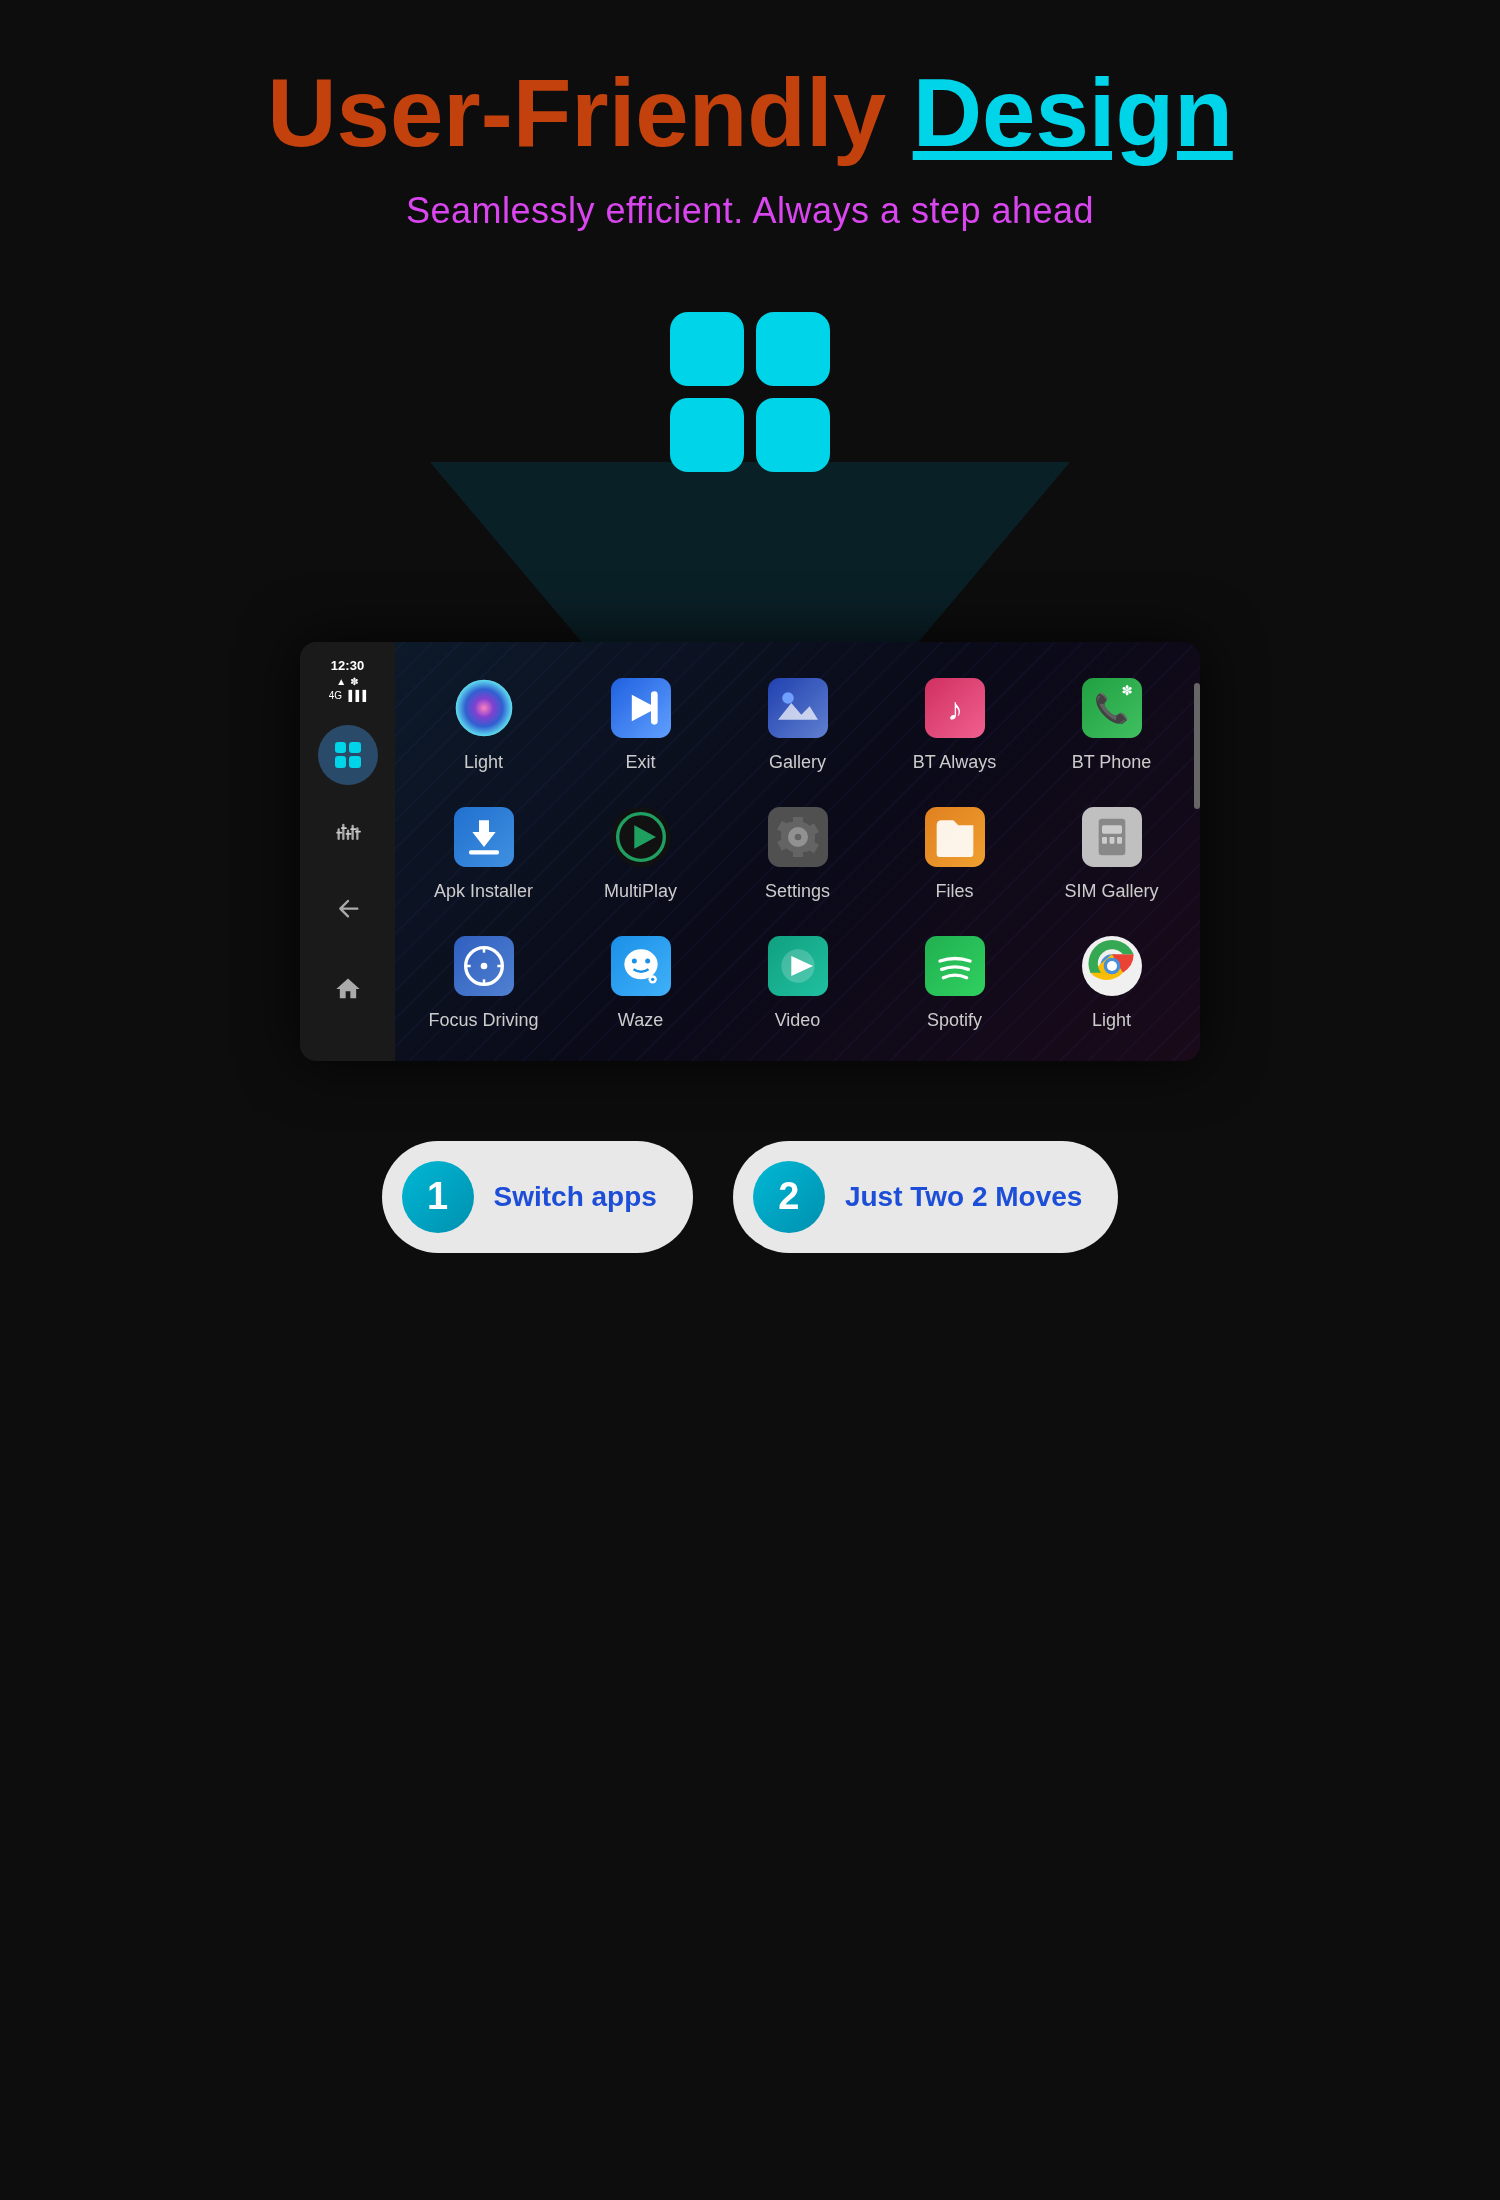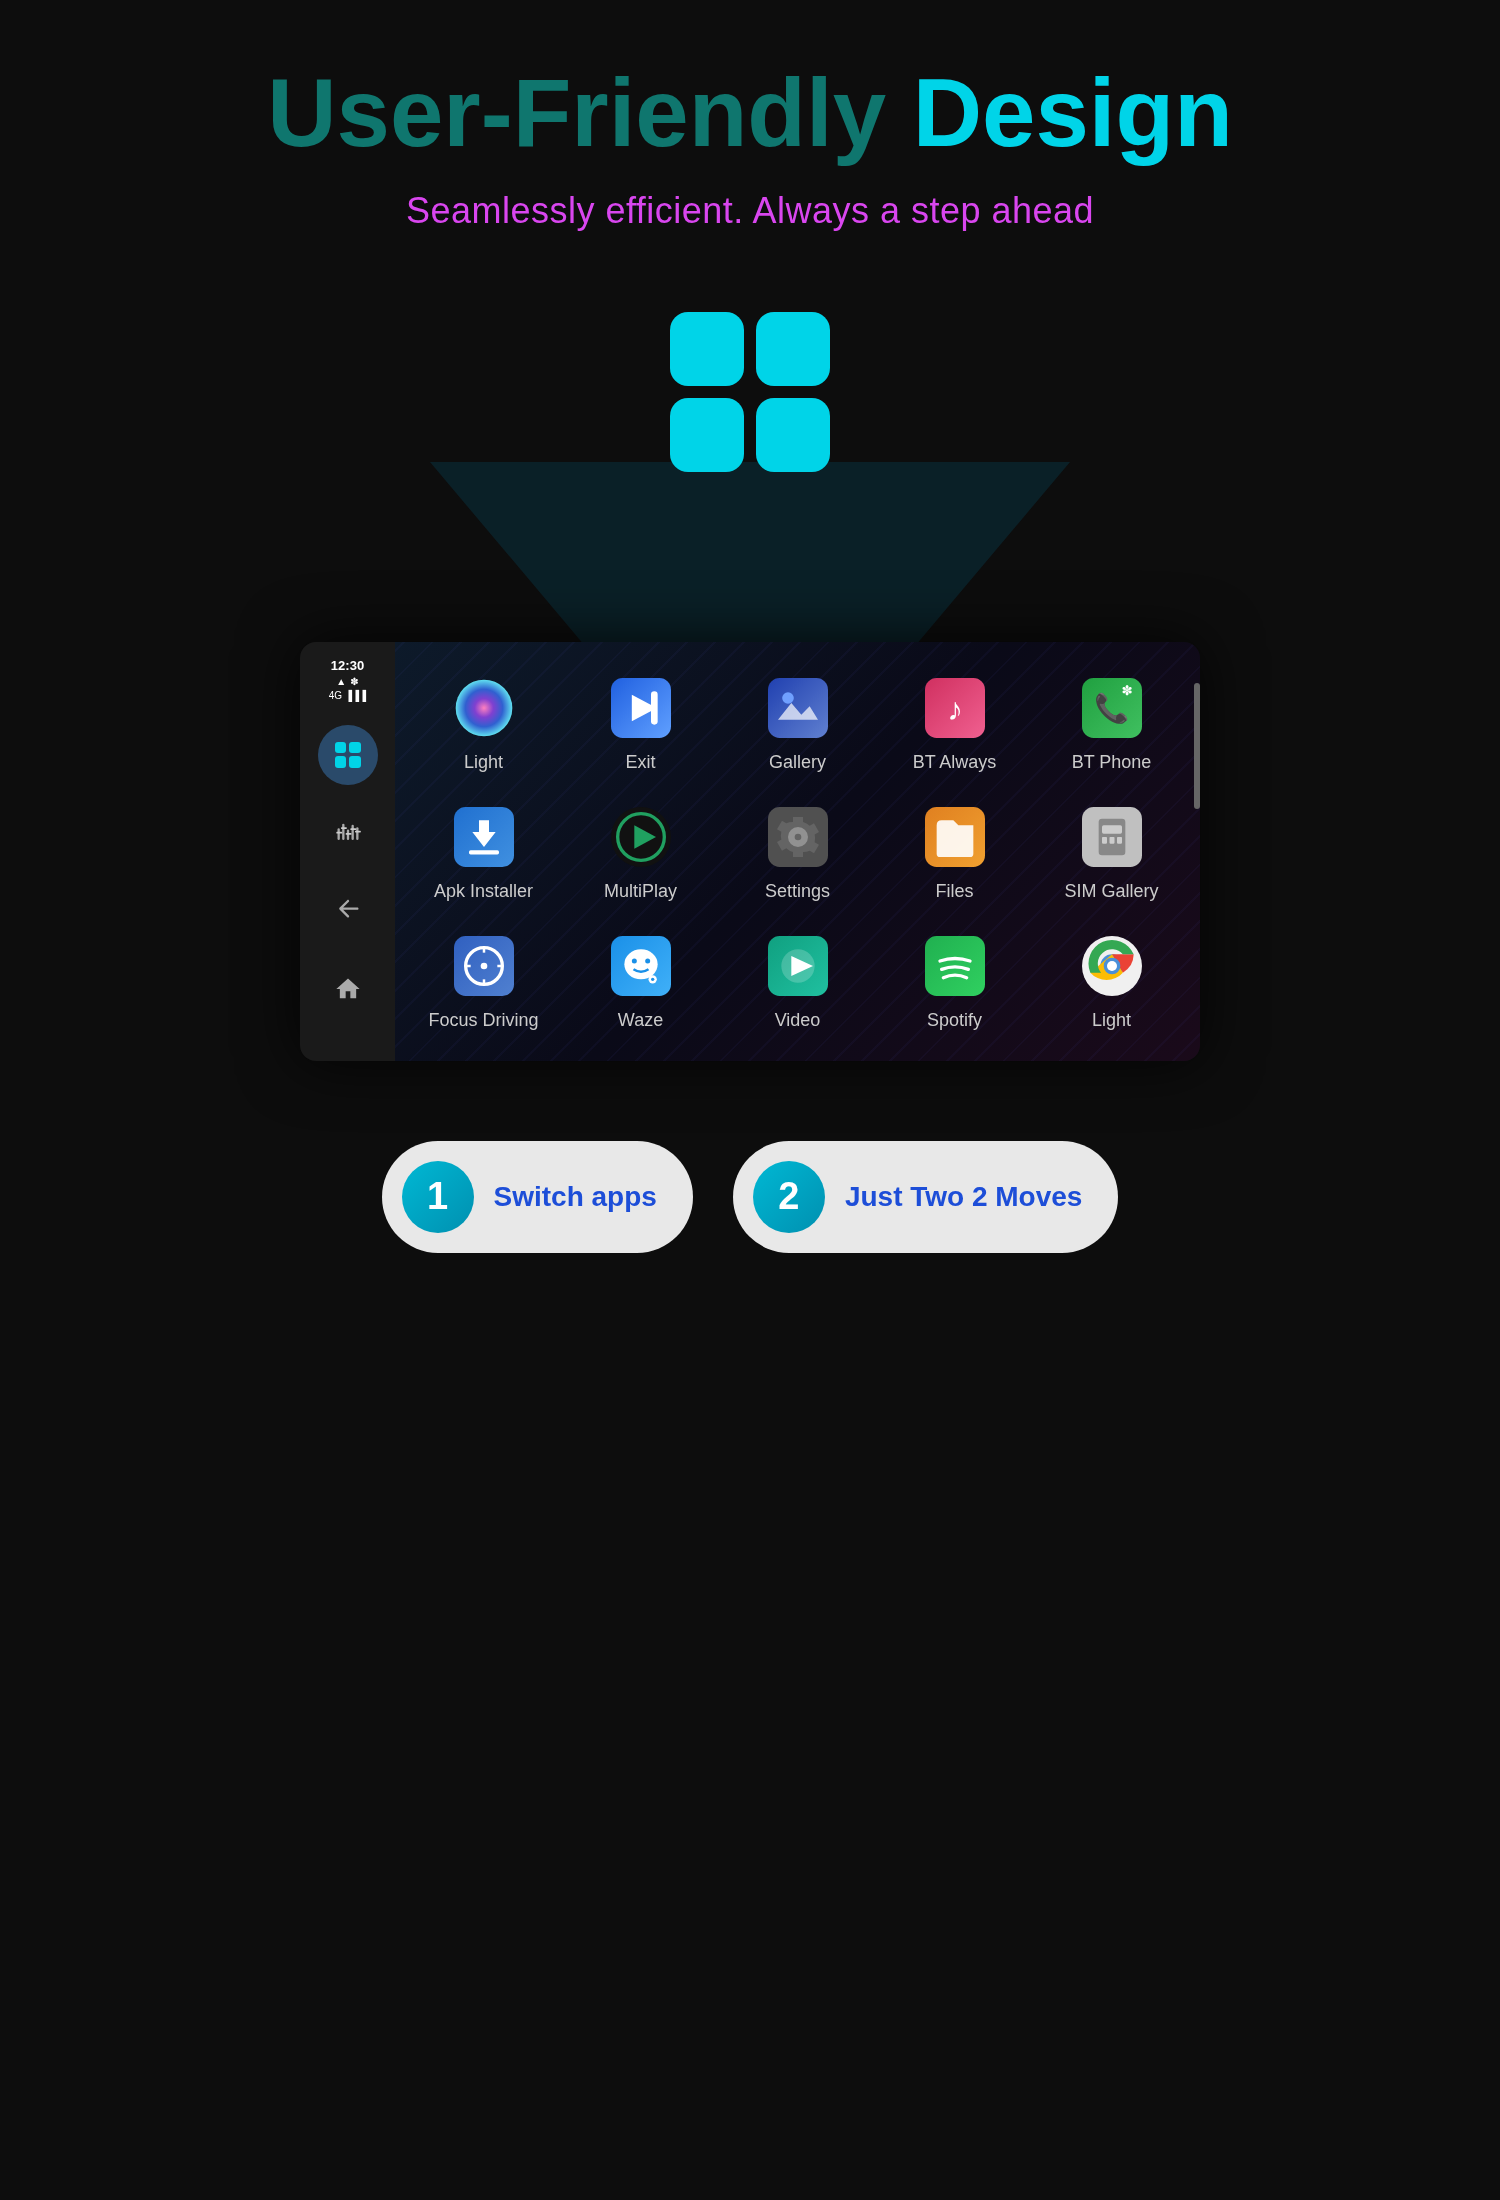--- a/index.html
+++ b/index.html
@@ -22,25 +22,26 @@
       padding: 60px 20px 20px;
     }
 
     .title-line {
       font-size: 96px;
       font-weight: 900;
       line-height: 1.1;
     }
 
     .title-word-dark {
-      color: #0f766e;
+      color: #c2410c;
     }
 
     .title-word-cyan {
       color: #00d4e8;
+      text-decoration: underline;
     }
 
     .subtitle {
       color: #d946ef;
       font-size: 36px;
       font-weight: 400;
       margin-top: 24px;
       letter-spacing: 0.5px;
     }
 

